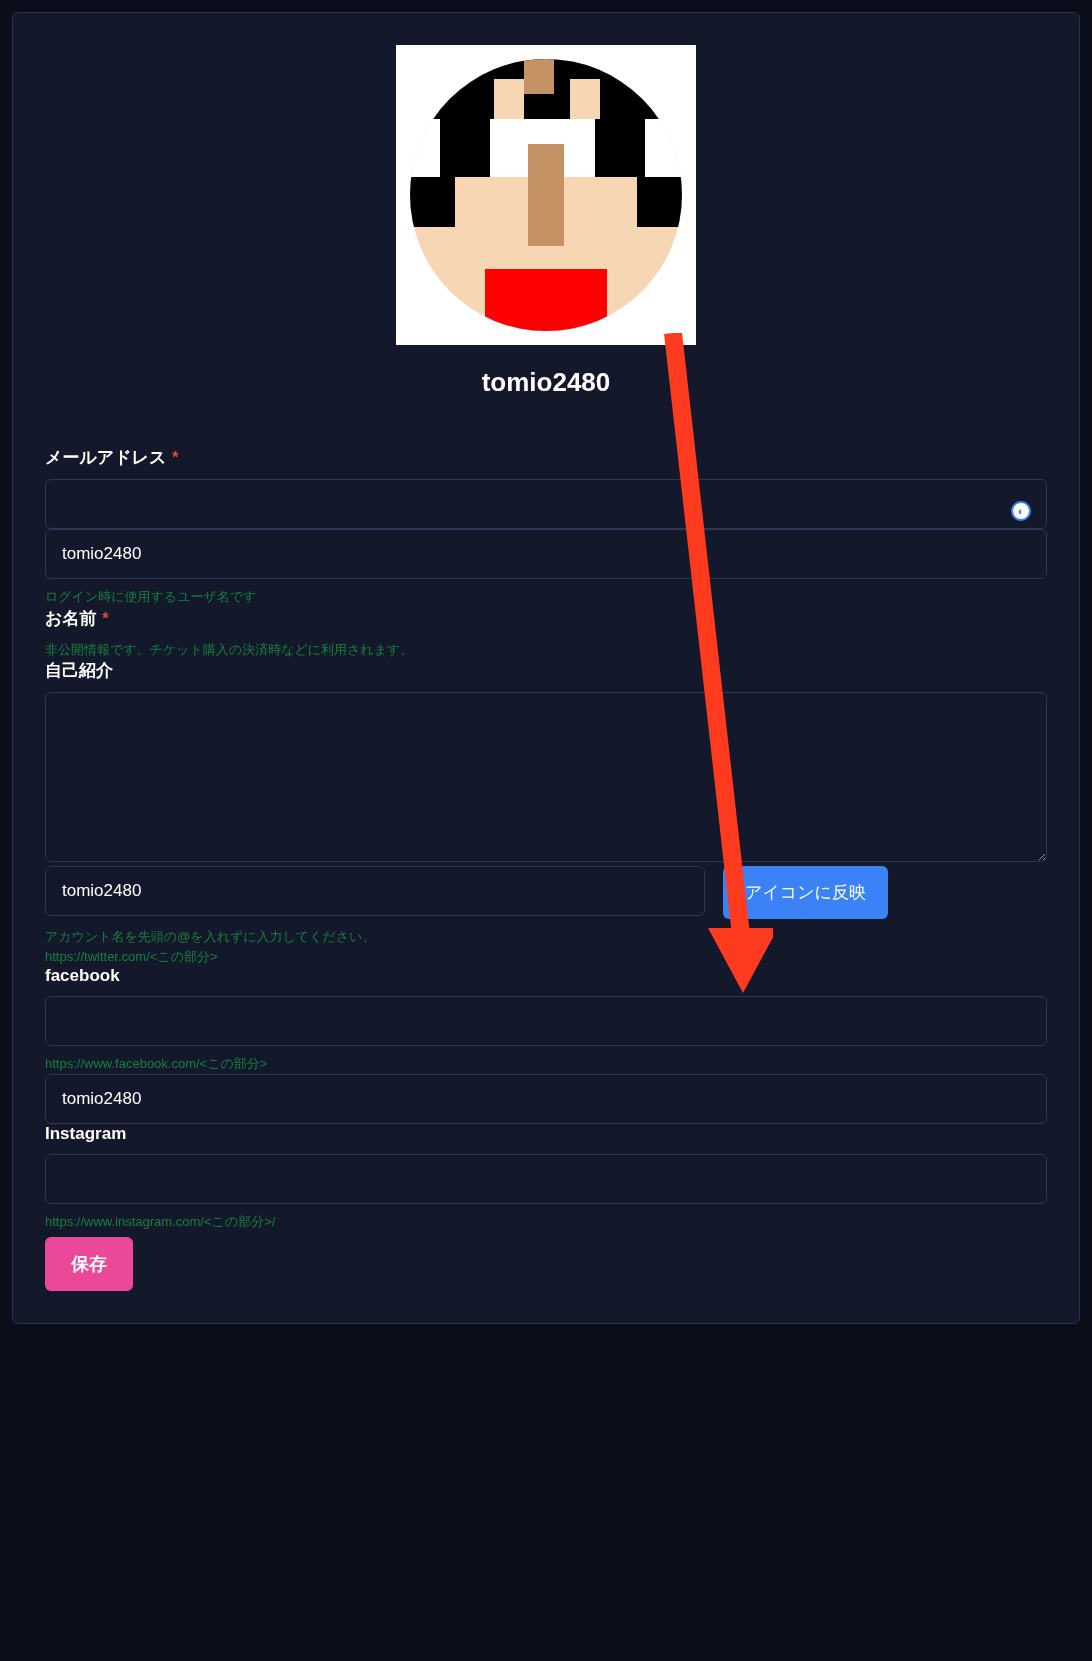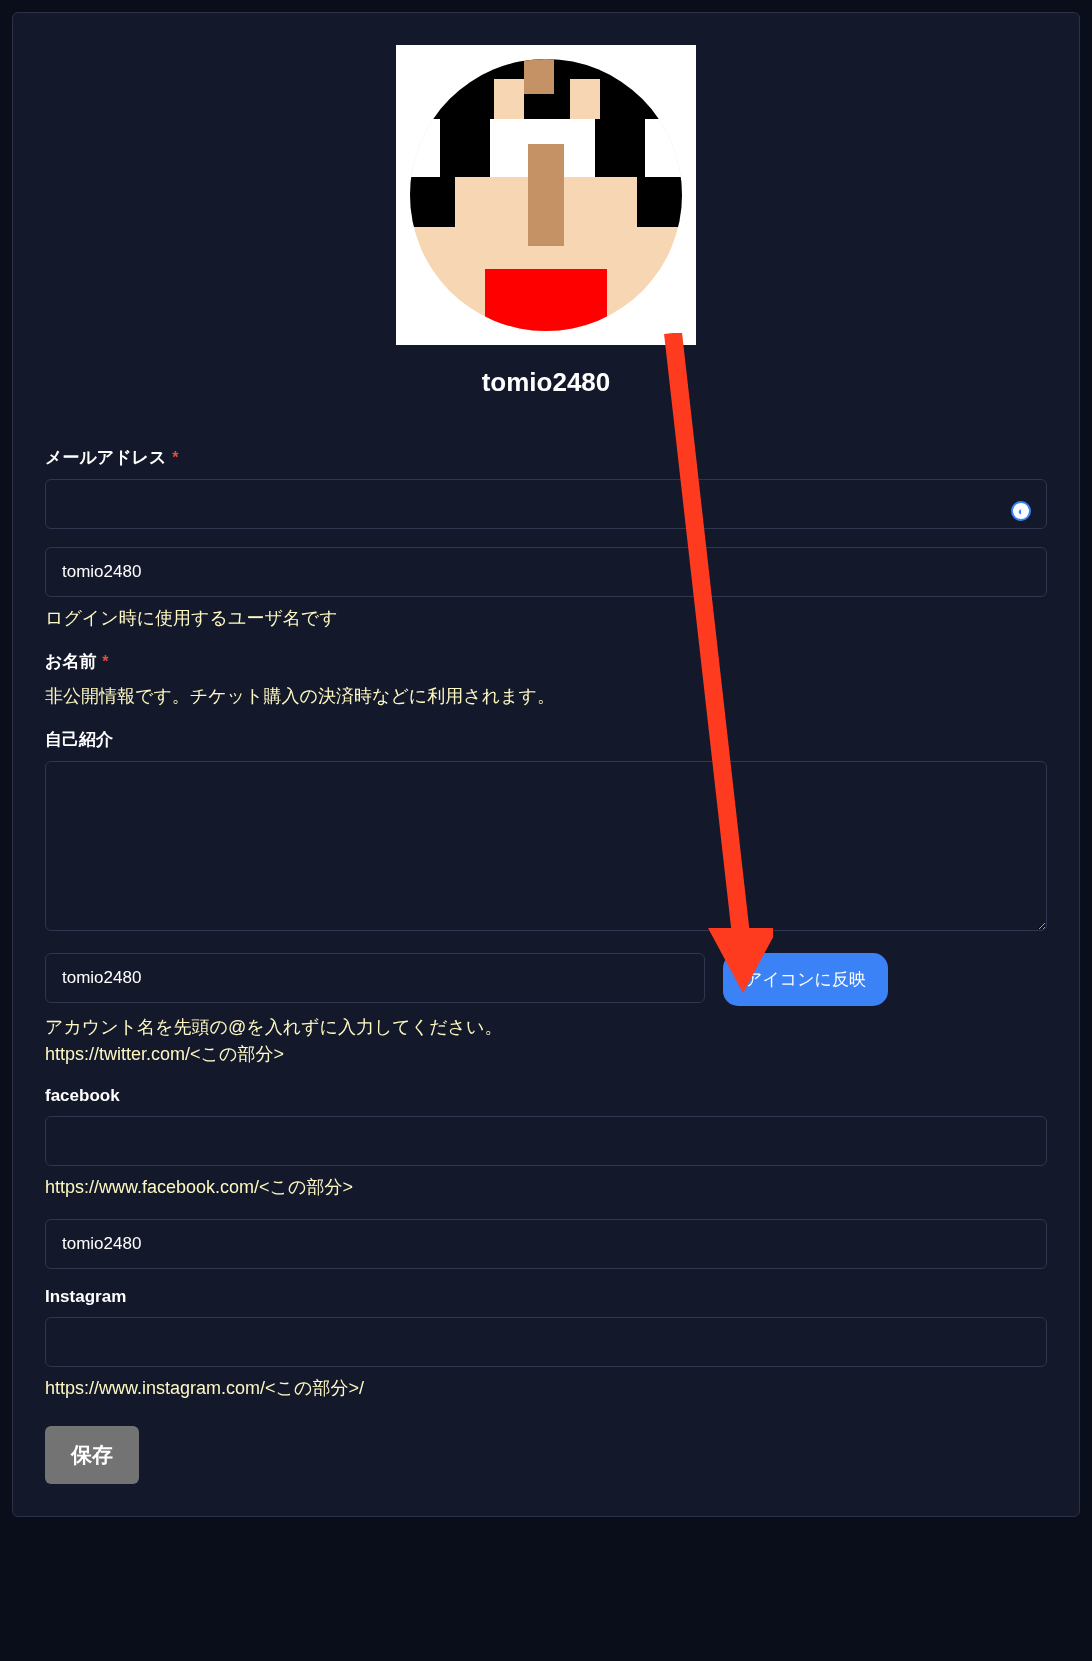--- a/index.html
+++ b/index.html
@@ -41,21 +41,20 @@
     .avatar-pixel {
       position: absolute;
     }
     .username-display {
       font-size: 26px;
       font-weight: 700;
       color: #fff;
       margin-top: 22px;
     }
     .form-group {
-      margin-bottom: 18px;
     }
     .form-label {
       font-size: 17px;
       font-weight: 600;
       color: #fff;
       display: block;
       margin-bottom: 10px;
     }
     .required {
       color: #e74c3c;
@@ -73,51 +72,51 @@
       font-family: inherit;
     }
     .form-input::placeholder, .form-textarea::placeholder {
       color: #6b7280;
     }
     .form-textarea {
       height: 170px;
       resize: both;
     }
     .help-text {
-      font-size: 18px;
-      color: #fef9c3;
+      font-size: 13px;
+      color: #15803d;
       margin-top: 8px;
       line-height: 1.5;
     }
     .twitter-row {
       display: flex;
       gap: 18px;
       align-items: flex-start;
     }
     .twitter-input-col {
       flex: 0 0 660px;
     }
     .reflect-icon-btn {
       background: #3b82f6;
       color: #fff;
       border: none;
-      border-radius: 15px;
+      border-radius: 6px;
       padding: 15px 22px;
       font-size: 17px;
       font-weight: 500;
       cursor: pointer;
       white-space: nowrap;
     }
     .save-btn {
-      background: #737373;
+      background: #ec4899;
       color: #fff;
       border: none;
       border-radius: 6px;
       padding: 15px 26px;
-      font-size: 21px;
+      font-size: 18px;
       font-weight: 600;
       cursor: pointer;
       margin-top: 6px;
     }
     .email-icon {
       position: absolute;
       right: 48px;
       top: 488px;
       width: 20px;
       height: 20px;

